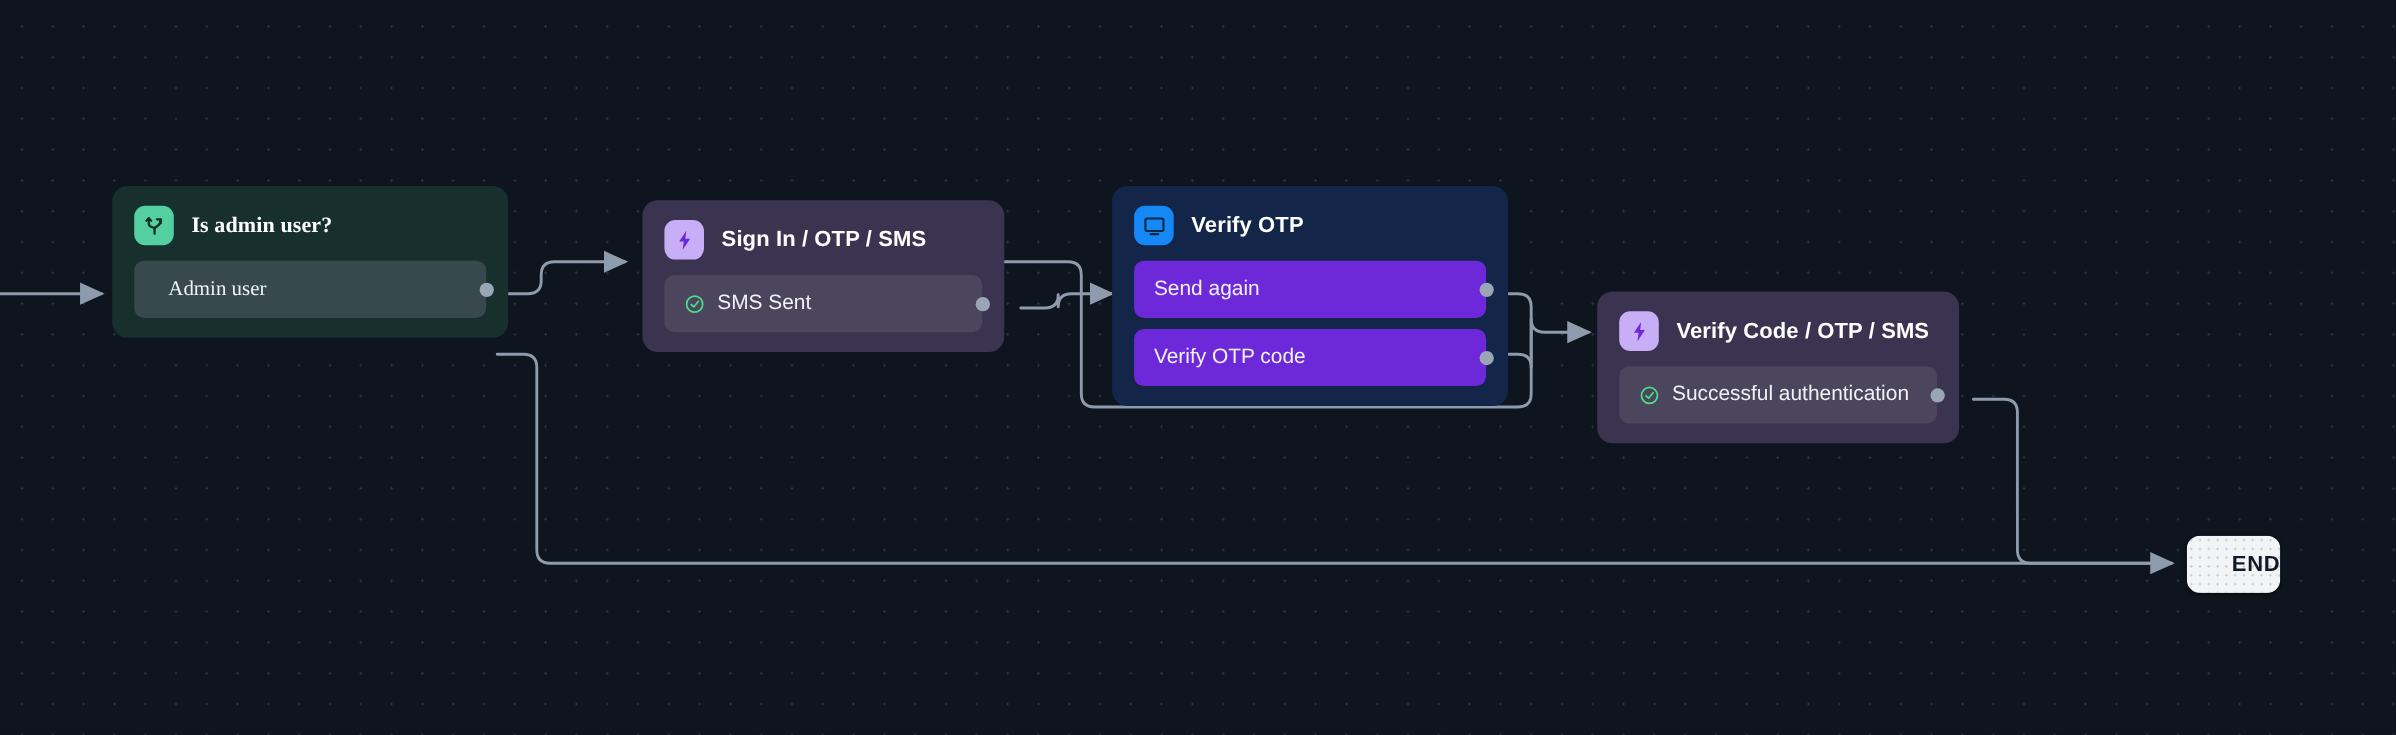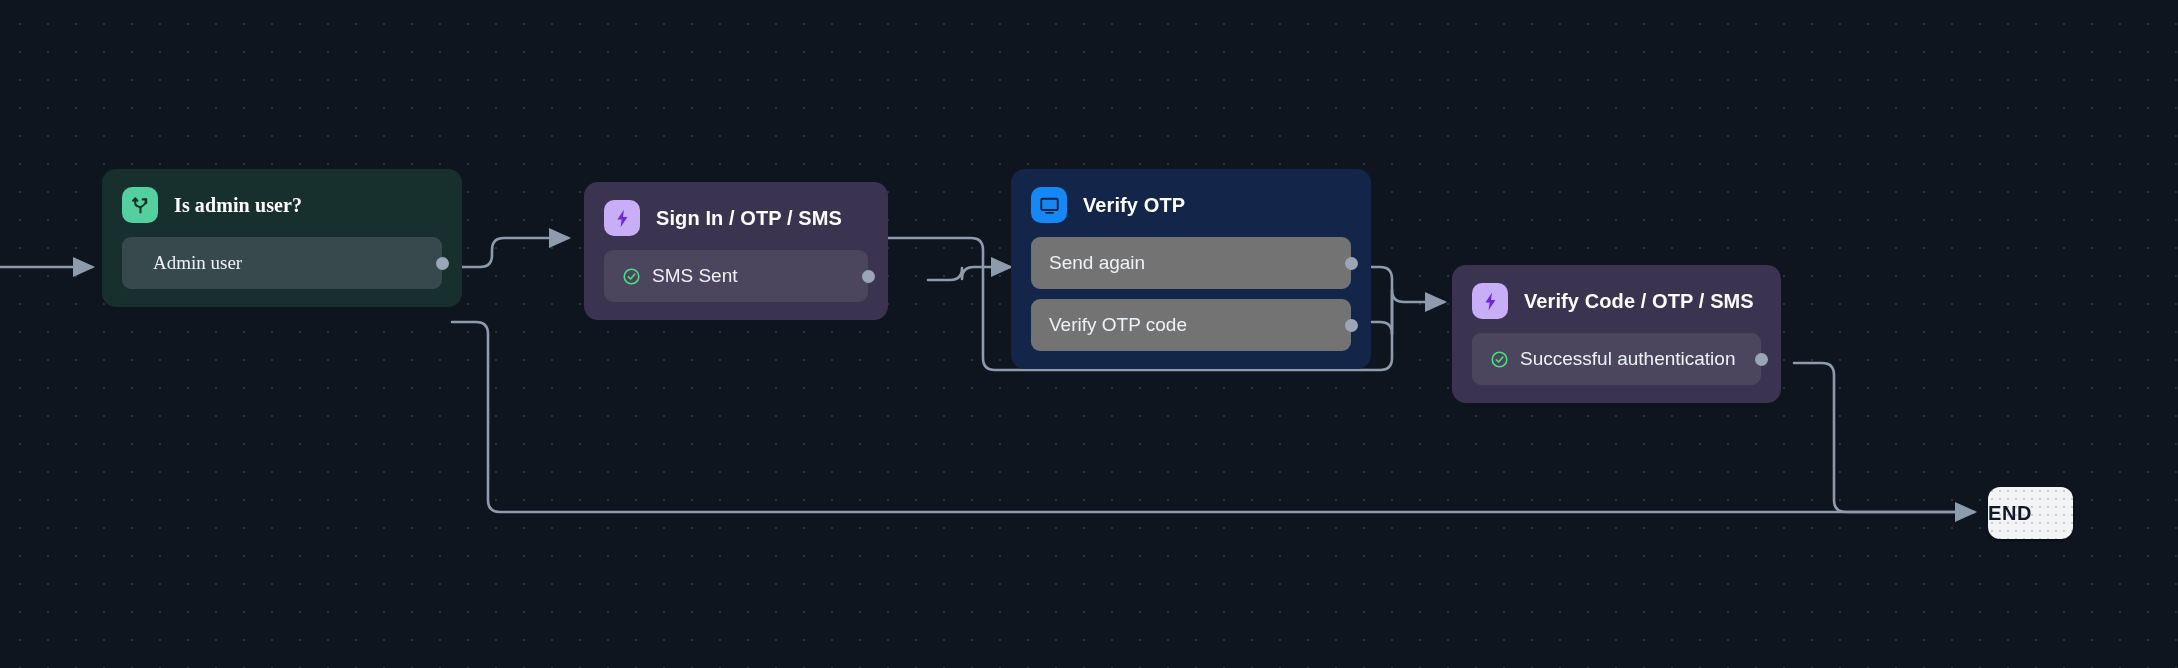--- a/index.html
+++ b/index.html
@@ -36,29 +36,29 @@
   .row .chk{flex:none;display:flex;align-items:center;}
 
   
   .n-decision{background:#17302e;font-family:Liberation Serif, serif;}
   .n-decision .row{background:#37494c;padding-left:31px;}
   
   .n-purple{background:#3a3450;}
   .n-purple .row{background:#4b465e;align-items:center;}
   
   .n-blue{background:#13264a;}
-  .n-blue .row{background:#737373;text-align:center;}
+  .n-blue .row{background:#6d28d9;text-align:center;}
 
   
   .end-node{
     position:absolute;border-radius:12px;
     background-color:#f3f4f6;
     background-image:radial-gradient(circle,#c9ccd3 1px,rgba(0,0,0,0) 1.1px);
     background-size:8px 8px;
-    display:flex;align-items:center;justify-content:flex-start;
+    display:flex;align-items:center;justify-content:flex-end;
     color:#111827;font-size:20px;font-weight:bold;letter-spacing:.6px;
     box-shadow:0 1px 3px rgba(0,0,0,.45);
   }
 
   .handle{position:absolute;width:13px;height:13px;border-radius:50%;background:#9aa6b6;}
 </style>
 </head>
 <body>
 
 <div id="canvas">
@@ -101,21 +101,21 @@
       <span class="node-title">Is admin user?</span>
     </div>
     <div class="rows">
       <div class="row">
         <span>Admin user</span>
         <span class="handle" style="right:-6.5px;top:19.5px;"></span>
       </div>
     </div>
   </div>
 
-  <div class="node n-purple" style="left:584px;top:182px;width:304px;">
+  <div class="node n-purple" style="left:584px;top:182px;width:329px;">
     <div class="node-head">
       <span class="node-ico" style="background:#c8adf7;">
         <svg width="21" height="21" viewBox="0 0 24 24" fill="#6d28d9">
           <path d="M13.6 2 L6.2 13.2 L11 13.2 L9.8 22 L17.6 10.4 L12.6 10.4 Z"></path>
         </svg>
       </span>
       <span class="node-title">Sign In / OTP / SMS</span>
     </div>
     <div class="rows">
       <div class="row">

